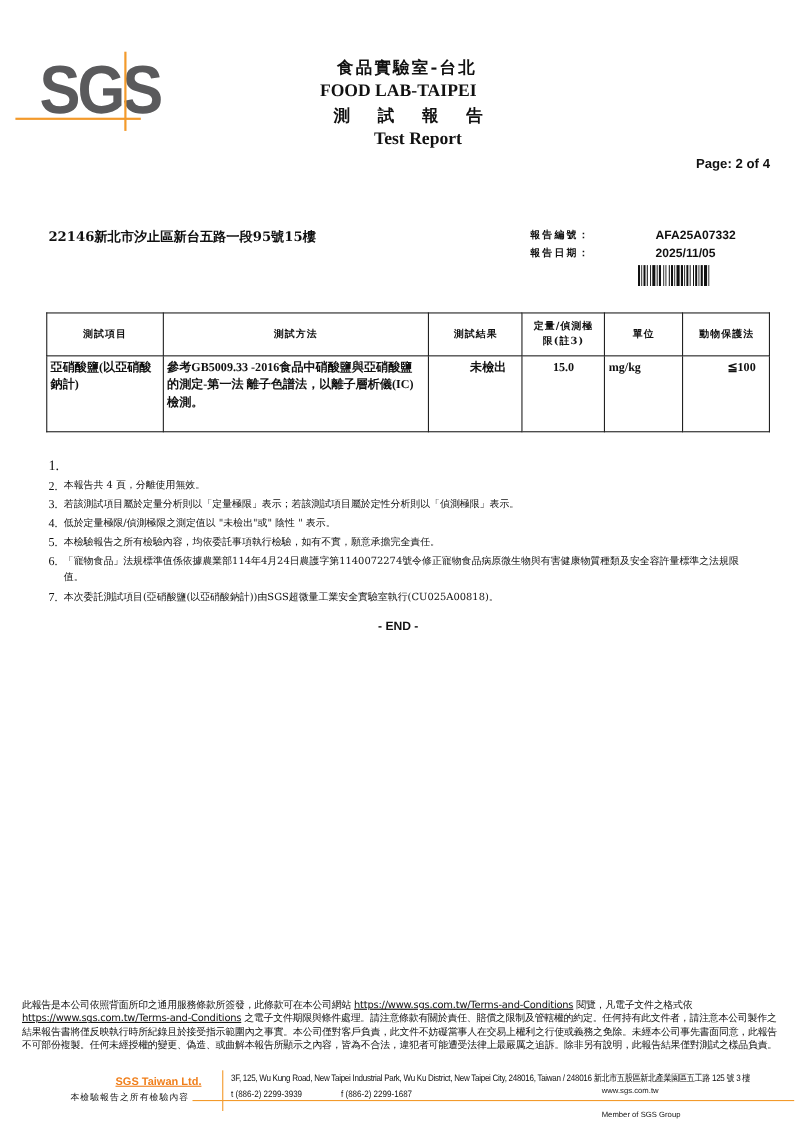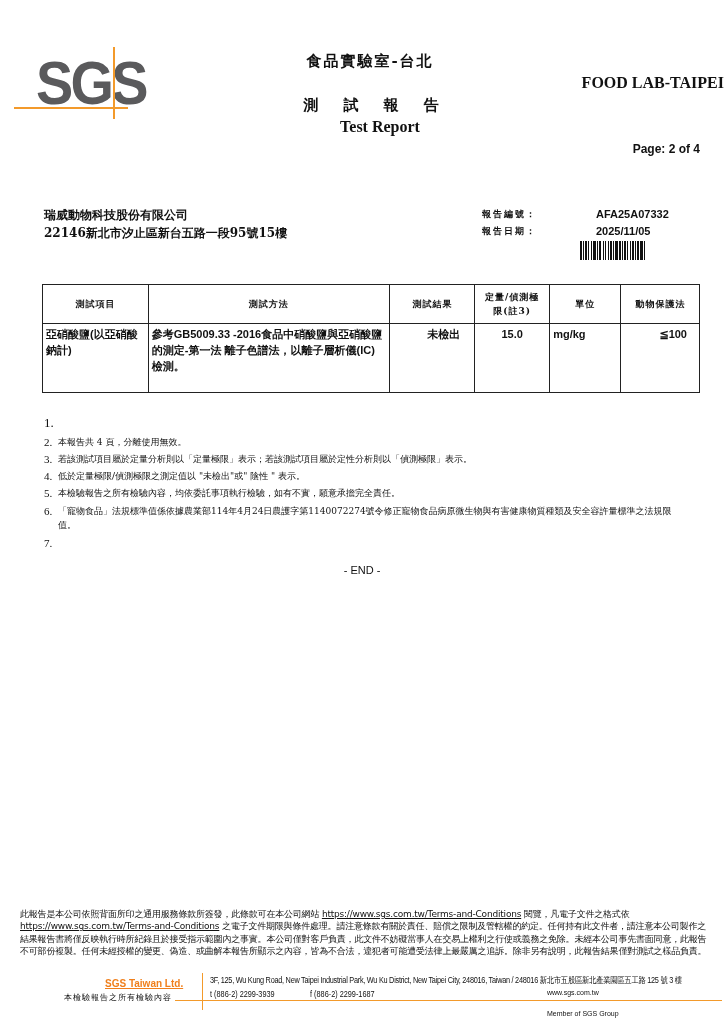--- a/index.html
+++ b/index.html
@@ -8,55 +8,55 @@
   .abs { position: absolute; }
 
   
   .logo { left: 36px; top: 52px; font-family: "Liberation Sans", sans-serif; font-weight: 700;
           font-size: 62px; letter-spacing: -3px; color: #5a5a5c; line-height: 1; transform: scaleX(0.9); transform-origin: left top; }
   .logo-hline { left: 14px; top: 107px; width: 114px; height: 2px; background: #f39a2b; }
   .logo-vline { left: 113px; top: 47px; width: 2px; height: 72px; background: #f39a2b; }
 
   .hdr { left: 0; width: 724px; text-align: center; }
   .hdr-cn1 { top: 52px; font-size: 15px; font-weight: 700; letter-spacing: 2px; padding-left: 8px; }
-  .hdr-en1 { top: 74px; font-family: "Liberation Serif", serif; font-size: 16px; font-weight: 700; text-align: right; }
+  .hdr-en1 { top: 74px; font-family: "Liberation Serif", serif; font-size: 16px; font-weight: 700; }
   .hdr-cn2 { top: 96px; font-size: 15px; font-weight: 700; letter-spacing: 10px; padding-left: 14px; }
   .hdr-en2 { top: 118px; font-family: "Liberation Serif", serif; font-size: 16px; font-weight: 700; padding-left: 18px; }
 
   .page-no { right: 24px; top: 142px; font-family: "Liberation Sans", sans-serif; font-size: 12px; font-weight: 700; }
 
   .client { left: 44px; top: 206px; font-size: 12px; font-weight: 700; line-height: 18px; }
   .meta { left: 482px; top: 206px; font-size: 11px; line-height: 17px; }
   .meta-row { display: flex; gap: 36px; }
   .meta-label { width: 78px; font-weight: 700; font-size: 9px; letter-spacing: 2px; }
   .meta-value { font-family: "Liberation Sans", sans-serif; font-weight: 700; font-size: 11px; }
 
   .barcode { left: 580px; top: 241px; width: 112px; height: 19px; display: flex; align-items: stretch; }
   .barcode span { display: block; height: 100%; }
 
   
   table.results { position: absolute; left: 42px; top: 284px; width: 658px; border-collapse: collapse; }
   table.results th, table.results td { border: 1.5px solid #222; }
   table.results th { height: 36px; font-size: 9px; font-weight: 700; text-align: center; letter-spacing: 1px; line-height: 14px; }
-  table.results td { height: 64px; vertical-align: top; font-family: Liberation Sans, sans-serif; font-size: 11px; font-weight: 700; padding: 2px 3px; line-height: 16px; }
+  table.results td { height: 64px; vertical-align: top; font-family: Liberation Serif, serif; font-size: 11px; font-weight: 700; padding: 2px 3px; line-height: 16px; }
   .c-item { width: 104px; }
   .c-method { width: 245px; }
   .c-result { width: 71px; text-align: right; padding-right: 14px !important; }
   .c-lod { width: 69px; text-align: center; }
   .c-unit { width: 66px; text-align: left; }
-  .c-law { width: 65px; text-align: right; padding-right: 12px !important; }
+  .c-law { width: 65px; text-align: right; padding-right: 12px !important; font-family: Liberation Mono, monospace; }
 
   .notes { left: 44px; top: 412px; width: 660px; font-size: 9px; }
   .notes-title { font-weight: 700; margin-bottom: 6px; }
   .note { line-height: 17px; display: flex; }
   .note-num { width: 14px; flex: none; font-family: "Liberation Serif", serif; font-size: 11px; }
   .note.big { font-size: 14px; line-height: 22px; }
   .note.big .note-num { font-size: 13px; }
   .note.multiline { line-height: 14px; margin: 2px 0 3px; }
-  .end { left: 0; width: 724px; top: 564px; text-align: center; font-family: "Liberation Sans", sans-serif; font-size: 11px; font-weight: 400; }
+  .end { left: 0; width: 724px; top: 564px; text-align: center; font-family: "Liberation Sans", sans-serif; font-size: 11px; font-weight: 700; }
 
   
   .disclaimer { left: 20px; top: 908px; width: 690px; font-family: "DejaVu Sans", sans-serif; font-size: 9px; line-height: 12.3px; color: #111; letter-spacing: -0.2px; }
   .disclaimer a { color: #111; text-decoration: underline; }
   .ft-company-en { left: 105px; top: 978px; font-family: "Liberation Sans", sans-serif; font-weight: 700; font-size: 10px; color: #f07f1b; text-decoration: underline; }
   .ft-company-cn { left: 64px; top: 992px; font-size: 8px; letter-spacing: 1px; }
   .ft-vline { left: 202px; top: 973px; width: 1px; height: 37px; background: #f39a2b; }
   .ft-hline { left: 175px; top: 1000px; width: 547px; height: 1px; background: #f39a2b; }
   .ft-addr { left: 210px; top: 975px; font-family: "Liberation Sans", sans-serif; font-size: 8.5px; letter-spacing: -0.3px; transform: scaleX(0.86); transform-origin: left top; white-space: nowrap; }
   .ft-phone { left: 210px; top: 989px; font-family: "Liberation Sans", sans-serif; font-size: 8.5px; transform: scaleX(0.86); transform-origin: left top; }
@@ -72,21 +72,20 @@
 <div class="abs logo-vline"></div>
 
 <div class="abs hdr hdr-cn1">食品實驗室-台北</div>
 <div class="abs hdr hdr-en1">FOOD LAB-TAIPEI</div>
 <div class="abs hdr hdr-cn2">測 試 報 告</div>
 <div class="abs hdr hdr-en2">Test Report</div>
 
 <div class="abs page-no">Page: 2 of 4</div>
 
 <div class="abs client">
-  <div>瑞威動物科技股份有限公司</div>
   <div>22146新北市汐止區新台五路一段95號15樓</div>
 </div>
 
 <div class="abs meta">
   <div class="meta-row">
     <span class="meta-label">報告編號：</span>
     <span class="meta-value">AFA25A07332</span>
   </div>
   <div class="meta-row">
     <span class="meta-label">報告日期：</span>
@@ -187,20 +186,21 @@
   <div class="note">
     <span class="note-num">5.</span>
     <span>本檢驗報告之所有檢驗內容，均依委託事項執行檢驗，如有不實，願意承擔完全責任。</span>
   </div>
   <div class="note multiline">
     <span class="note-num">6.</span>
     <span style="width:620px">「寵物食品」法規標準值係依據農業部114年4月24日農護字第1140072274號令修正寵物食品病原微生物與有害健康物質種類及安全容許量標準之法規限值。</span>
   </div>
   <div class="note">
     <span class="note-num">7.</span>
+    <span>本次委託測試項目(亞硝酸鹽(以亞硝酸鈉計))由SGS超微量工業安全實驗室執行(CU025A00818)。</span>
   </div>
 </div>
 <div class="abs end">- END -</div>
 
 <div class="abs disclaimer">
   <span>此報告是本公司依照背面所印之通用服務條款所簽發，此條款可在本公司網站</span>
   <a>https://www.sgs.com.tw/Terms-and-Conditions</a>
   <span>閱覽，凡電子文件之格式依</span>
   <a>https://www.sgs.com.tw/Terms-and-Conditions</a>
   <span>之電子文件期限與條件處理。請注意條款有關於責任、賠償之限制及管轄權的約定。任何持有此文件者，請注意本公司製作之結果報告書將僅反映執行時所紀錄且於接受指示範圍內之事實。本公司僅對客戶負責，此文件不妨礙當事人在交易上權利之行使或義務之免除。未經本公司事先書面同意，此報告不可部份複製。任何未經授權的變更、偽造、或曲解本報告所顯示之內容，皆為不合法，違犯者可能遭受法律上最嚴厲之追訴。除非另有說明，此報告結果僅對測試之樣品負責。</span>

